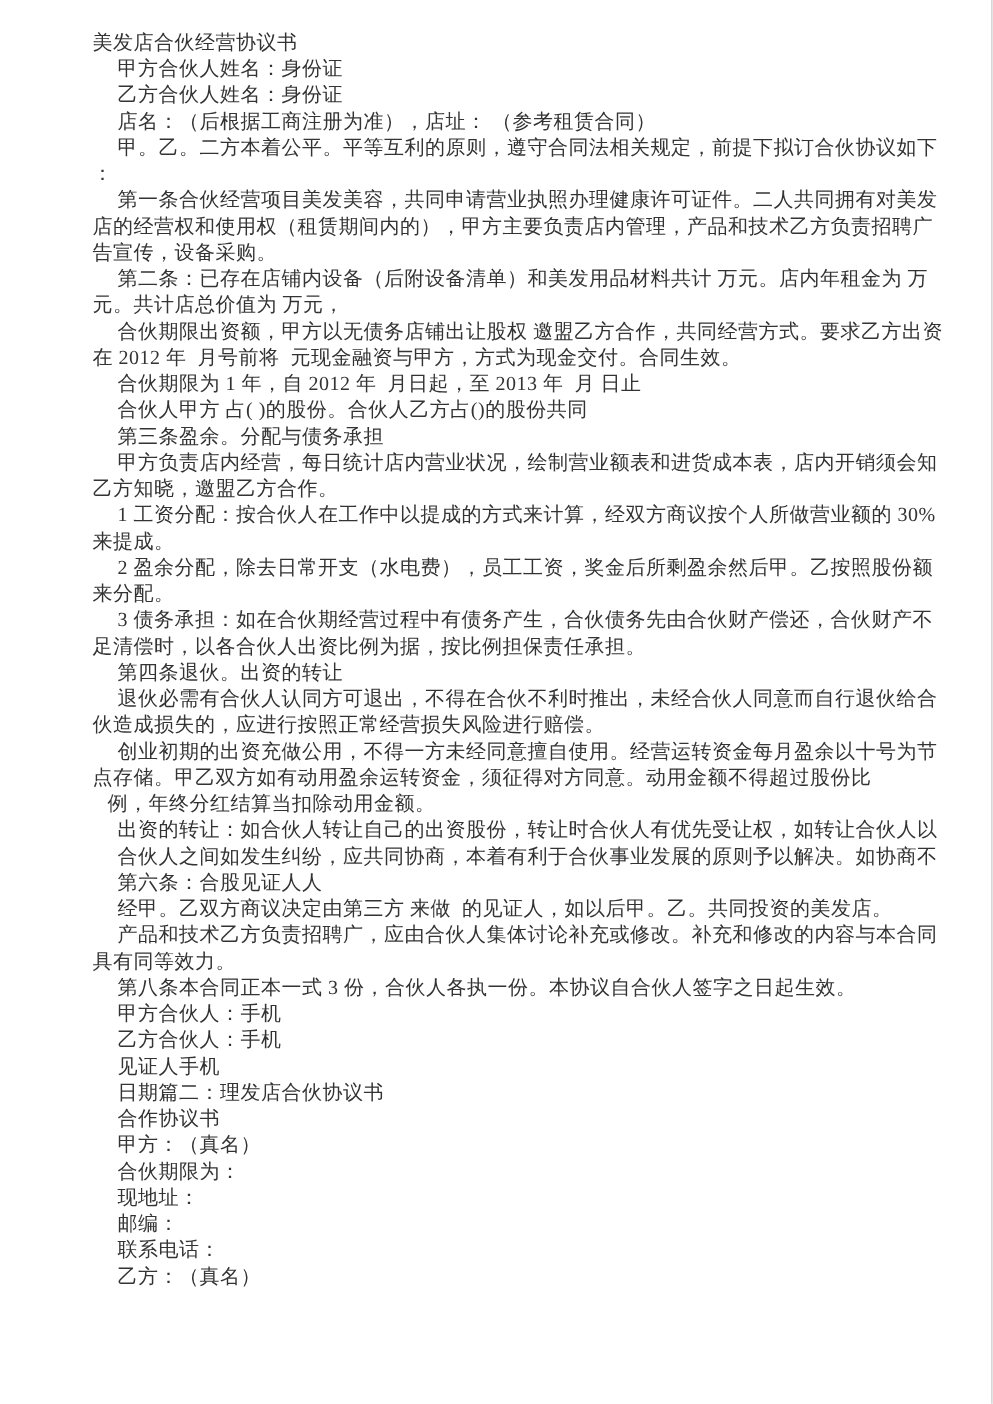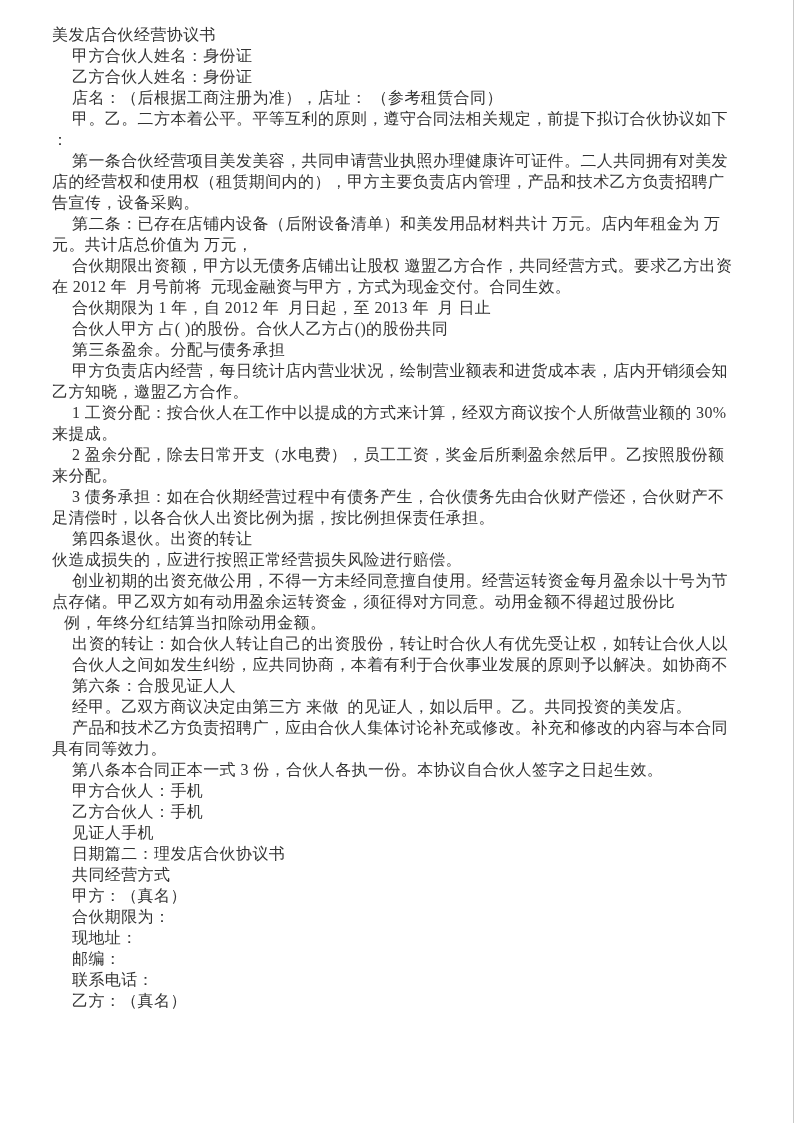--- a/index.html
+++ b/index.html
@@ -18,21 +18,21 @@
     content: "";
     position: absolute;
     top: 0;
     right: 0;
     width: 1px;
     height: 100%;
     background: #c9c9c9;
   }
   .doc {
     position: absolute;
-    left: 52px;
+    left: 74px;
     top: 24px;
     width: 690px;
     font-family: "Liberation Serif", "DejaVu Serif", serif;
     font-size: 16px;
     line-height: 21px;
     color: #333333;
     letter-spacing: 0.4px;
   }
   .line {
     white-space: pre;
@@ -68,36 +68,37 @@
       <div class="line indent">第三条盈余。分配与债务承担</div>
       <div class="line indent">甲方负责店内经营，每日统计店内营业状况，绘制营业额表和进货成本表，店内开销须会知</div>
       <div class="line">乙方知晓，邀盟乙方合作。</div>
       <div class="line indent">1 工资分配：按合伙人在工作中以提成的方式来计算，经双方商议按个人所做营业额的 30%</div>
       <div class="line">来提成。</div>
       <div class="line indent">2 盈余分配，除去日常开支（水电费），员工工资，奖金后所剩盈余然后甲。乙按照股份额</div>
       <div class="line">来分配。</div>
       <div class="line indent">3 债务承担：如在合伙期经营过程中有债务产生，合伙债务先由合伙财产偿还，合伙财产不</div>
       <div class="line">足清偿时，以各合伙人出资比例为据，按比例担保责任承担。</div>
       <div class="line indent">第四条退伙。出资的转让</div>
+      <div class="line indent">退伙必需有合伙人认同方可退出，不得在合伙不利时推出，未经合伙人同意而自行退伙给合</div>
       <div class="line">伙造成损失的，应进行按照正常经营损失风险进行赔偿。</div>
       <div class="line indent">创业初期的出资充做公用，不得一方未经同意擅自使用。经营运转资金每月盈余以十号为节</div>
       <div class="line">点存储。甲乙双方如有动用盈余运转资金，须征得对方同意。动用金额不得超过股份比</div>
       <div class="line indent-sm">例，年终分红结算当扣除动用金额。</div>
       <div class="line indent">出资的转让：如合伙人转让自己的出资股份，转让时合伙人有优先受让权，如转让合伙人以</div>
       <div class="line indent">合伙人之间如发生纠纷，应共同协商，本着有利于合伙事业发展的原则予以解决。如协商不</div>
       <div class="line indent">第六条：合股见证人人</div>
       <div class="line indent">经甲。乙双方商议决定由第三方 来做  的见证人，如以后甲。乙。共同投资的美发店。</div>
       <div class="line indent">产品和技术乙方负责招聘广，应由合伙人集体讨论补充或修改。补充和修改的内容与本合同</div>
       <div class="line">具有同等效力。</div>
       <div class="line indent">第八条本合同正本一式 3 份，合伙人各执一份。本协议自合伙人签字之日起生效。</div>
       <div class="line indent">甲方合伙人：手机</div>
       <div class="line indent">乙方合伙人：手机</div>
       <div class="line indent">见证人手机</div>
       <div class="line indent">日期篇二：理发店合伙协议书</div>
-      <div class="line indent">共同经营方式</div>
+      <div class="line indent">合作协议书</div>
       <div class="line indent">甲方：（真名）</div>
       <div class="line indent">合伙期限为：</div>
       <div class="line indent">现地址：</div>
       <div class="line indent">邮编：</div>
       <div class="line indent">联系电话：</div>
       <div class="line indent">乙方：（真名）</div>
     </div>
 </div>
 
 </body></html>

